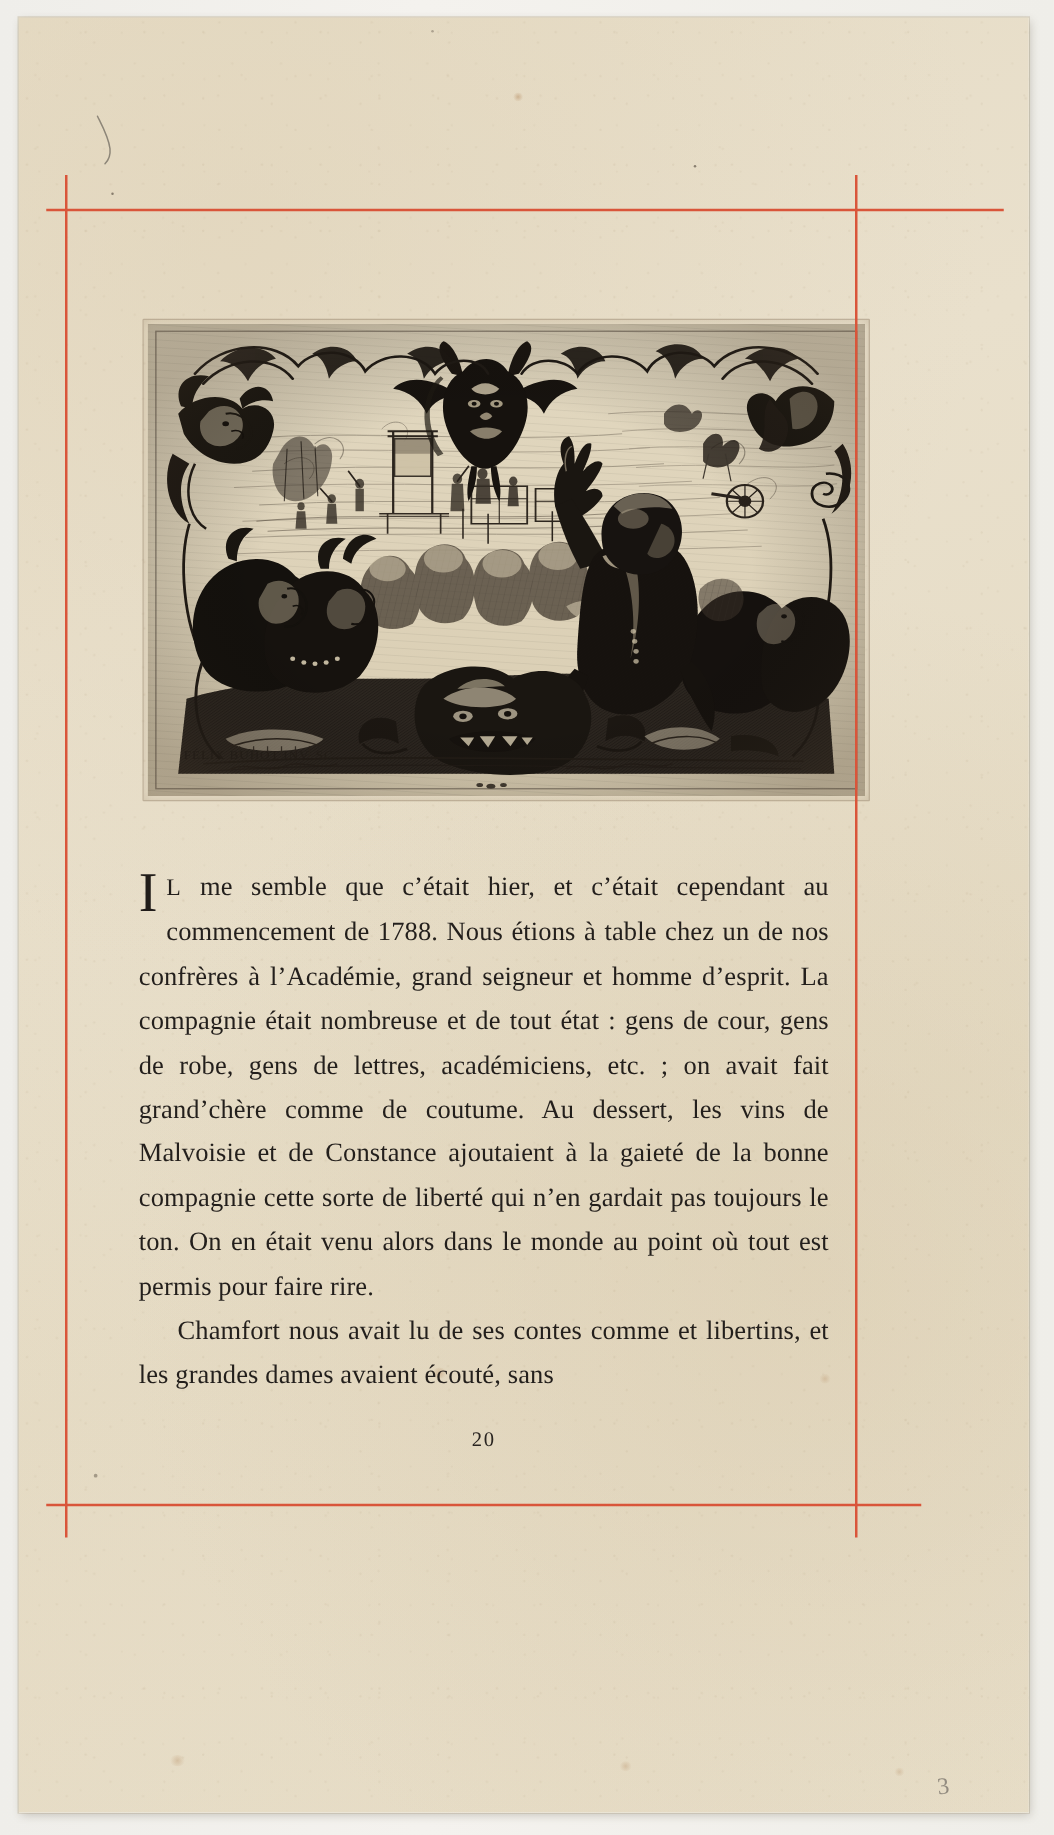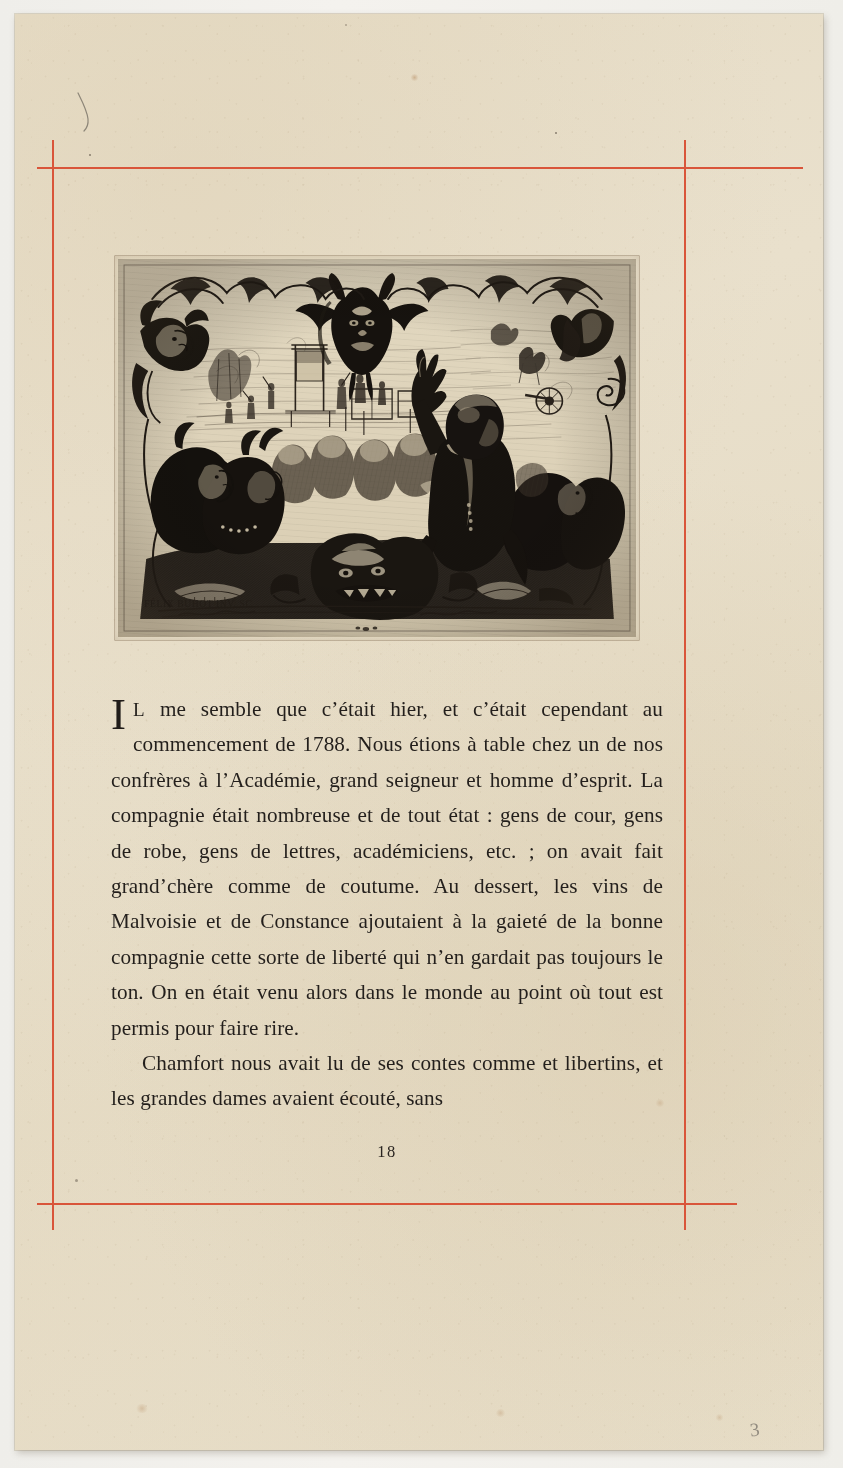--- a/index.html
+++ b/index.html
@@ -57,21 +57,21 @@
 
   
   .rule-h, .rule-v { position:absolute; background:#d9553a; pointer-events:none; }
   .rule-h { height: 2px; }
   .rule-v { width: 2px; }
 
   
   #plate {
     position: absolute;
     left: 103px; top: 245px;
-    width: 518px; height: 378px;
+    width: 574px; height: 378px;
   }
   #plate-mark {
     position:absolute; inset:-4px;
     border:1px solid rgba(140,120,95,.45);
     border-radius:1px;
     box-shadow: inset 0 0 9px rgba(150,130,100,.30);
   }
   #plate svg { display:block; width:100%; height:100%; }
 
   
@@ -588,18 +588,18 @@
     <div class="rule-v" style="left:37px;  top:126px;  height:1090px;"></div>
     <div class="rule-v" style="left:669px; top:126px;  height:1090px;"></div>
 
     <div id="textblock">
       <p id="para-1">
         <span class="dropcap">I</span><span class="smallcap">L</span><span> me semble que c’était hier, et c’était cependant au commencement de 1788. Nous étions à table chez un de nos confrères à l’Académie, grand seigneur et homme d’esprit. La compagnie était nombreuse et de tout état : gens de cour, gens de robe, gens de lettres, académiciens, etc. ; on avait fait grand’chère comme de coutume. Au dessert, les vins de Malvoisie et de Constance ajoutaient à la gaieté de la bonne compagnie cette sorte de liberté qui n’en gardait pas toujours le ton. On en était venu alors dans le monde au point où tout est permis pour faire rire.</span>
       </p>
       <p id="para-2">Chamfort nous avait lu de ses contes comme et libertins, et les grandes dames avaient écouté, sans</p>
     </div>
 
-    <div id="folio">18</div>
+    <div id="folio">20</div>
 
     <div id="pencil-mark">3</div>
 
   </div>
 </div>
 
 </body></html>

